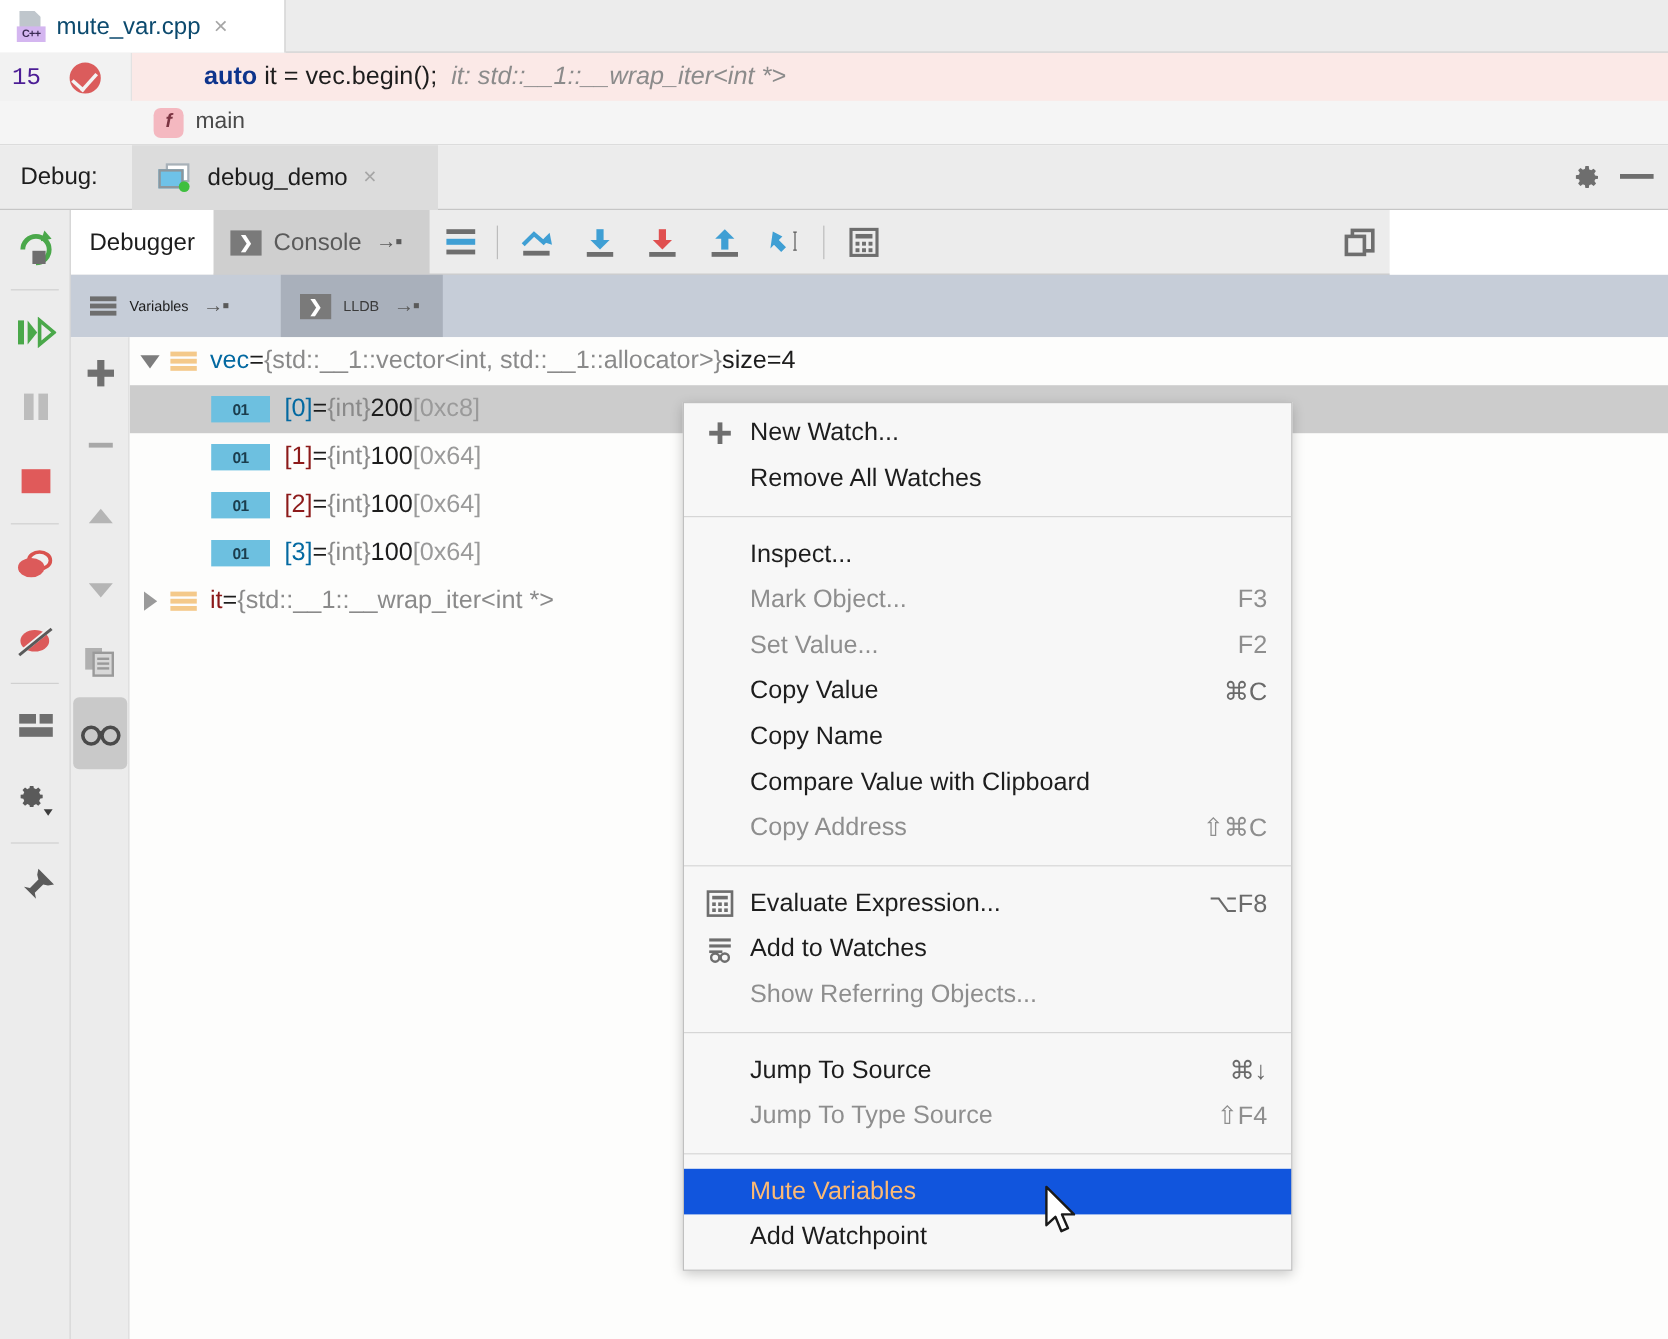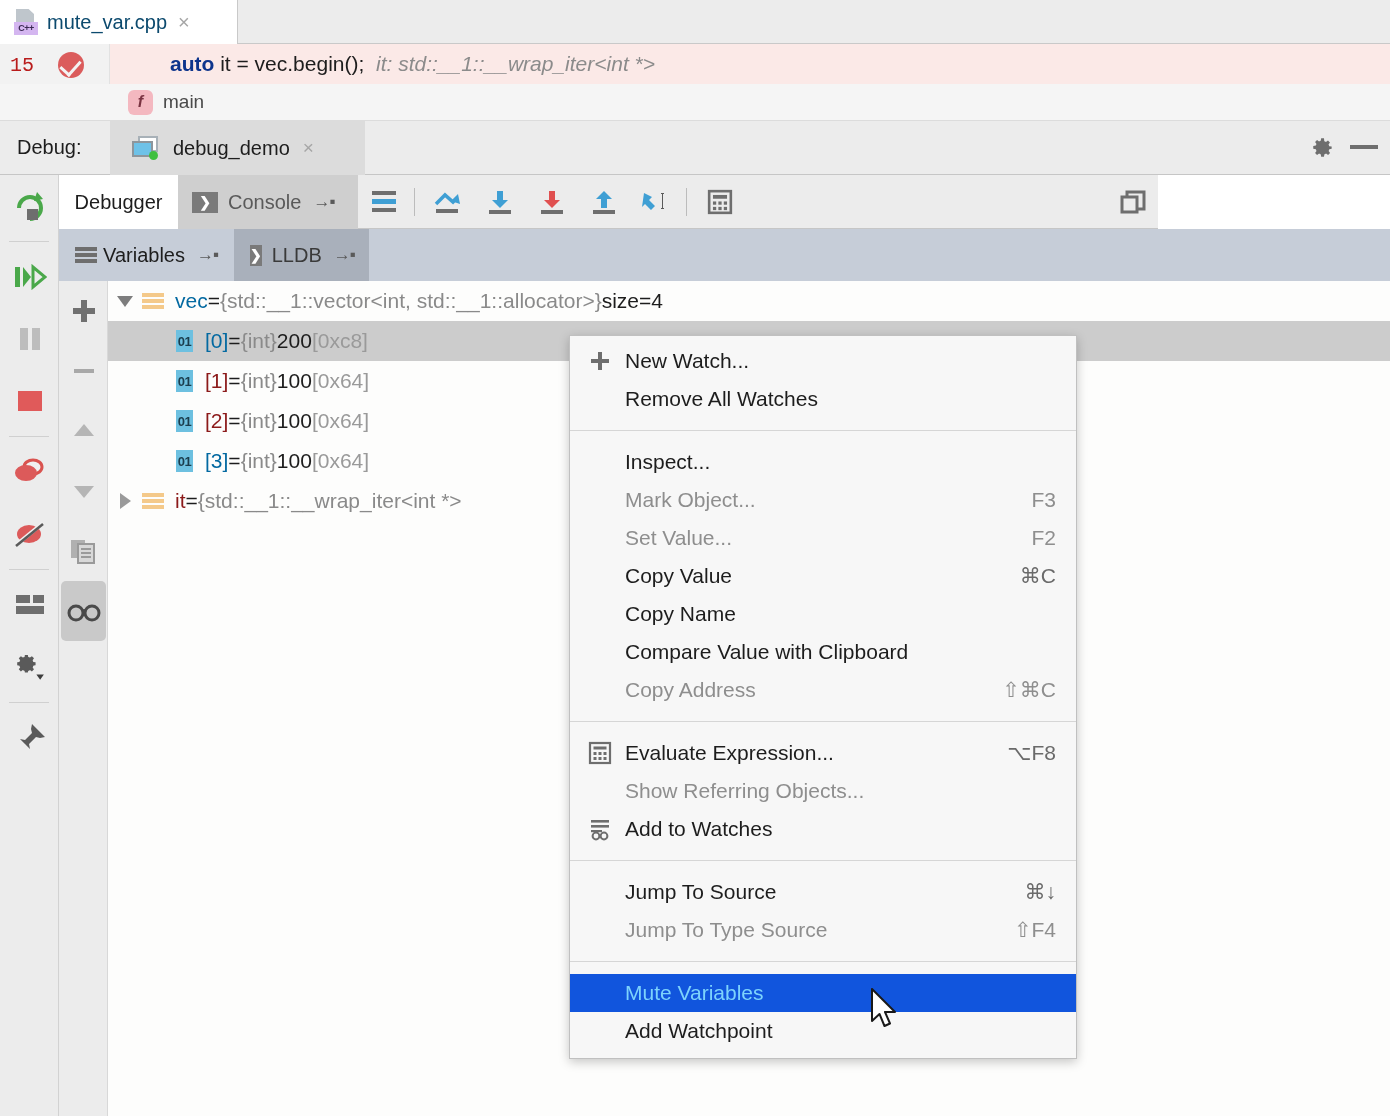--- a/index.html
+++ b/index.html
@@ -40,21 +40,21 @@
   
   .code-strip {
     position: absolute; left: 0; top: 44px; width: 1390px; height: 44px;
     background: #ffffff; overflow: hidden;
   }
   .gutter {
     position: absolute; left: 0; top: 0; width: 110px; height: 44px;
     background: #f2f2f2; border-right: 1px solid #e2e2e2;
   }
   .linenum {
-    position: absolute; left: 10px; top: 10px; font-size: 20px; color: #b91c1c;
+    position: absolute; left: 10px; top: 10px; font-size: 20px; color: #4c1d95;
     font-family: "Liberation Mono", monospace;
   }
   .bp {
     position: absolute; left: 58px; top: 8px; width: 26px; height: 26px;
     border-radius: 50%; background: #db5c5c;
   }
   .bp::after {
     content: ""; position: absolute; left: 6px; top: 4px; width: 10px; height: 16px;
     border-right: 3px solid #f3f3f3; border-bottom: 3px solid #f3f3f3;
     transform: rotate(42deg);
@@ -139,21 +139,21 @@
           align-items: center; justify-content: center; }
   .restore-icon { position: absolute; right: 9px; top: 14px; }
 
   
   .sub-tabs {
     position: absolute; left: 59px; top: 229px; width: 1331px; height: 52px;
     background: #c6cdd8;
   }
   .sub-tab { position: absolute; top: 0; height: 52px; display: flex;
              align-items: center; padding: 0 16px; }
-  .sub-tab .lbl { font-size: 20px; color: #1d1d1d; text-align: center; }
+  .sub-tab .lbl { font-size: 12px; color: #1d1d1d; text-align: center; }
   .sub-tab-vars { left: 0; width: 175px; }
   .sub-tab-lldb { left: 175px; width: 135px; background: #a9b0bb; }
   .sub-tab-lldb .lbl { color: #3a3a3a; }
   .hamburger { width: 22px; height: 17px; margin-right: 11px; position: relative; }
   .hamburger i { position: absolute; left: 0; width: 22px; height: 4px; background: #6e6e6e; }
   .hamburger i:nth-child(1){ top: 0; } .hamburger i:nth-child(2){ top: 6px; }
   .hamburger i:nth-child(3){ top: 12px; }
 
   
   .left-rail {
@@ -184,42 +184,42 @@
             flex: 0 0 auto; }
   .tri-down { width: 0; height: 0; border-left: 8px solid transparent;
               border-right: 8px solid transparent; border-top: 11px solid #7d7d7d; }
   .tri-right { width: 0; height: 0; border-top: 8px solid transparent;
                border-bottom: 8px solid transparent; border-left: 11px solid #9a9a9a; }
   .stack-icon { width: 22px; height: 17px; position: relative; margin-right: 11px; flex: 0 0 auto; }
   .stack-icon i { position: absolute; left: 0; width: 22px; height: 4px; background: #f4c98a; }
   .stack-icon i:nth-child(1){ top: 0; } .stack-icon i:nth-child(2){ top: 6px; }
   .stack-icon i:nth-child(3){ top: 12px; }
   .num-badge {
-    width: 17px; height: 22px; background: #6dc0e0; color: #1b3d4d; font-size: 13px;
+    width: 49px; height: 22px; background: #6dc0e0; color: #1b3d4d; font-size: 13px;
     font-weight: bold; display: flex; align-items: center; justify-content: center;
     margin-right: 12px; flex: 0 0 auto; letter-spacing: -0.5px;
   }
   .vname-blue { color: #0369a1; }
   .vname-red { color: #8c1a1a; }
   .vtype { color: #8a8a8a; }
   .vval { color: #1d1d1d; }
   .vaddr { color: #9a9a9a; }
   .indent-child { padding-left: 68px; }
   .indent-root { padding-left: 0; }
 
   
   .ctxmenu {
     position: absolute; left: 569px; top: 335px; width: 508px;
     background: #f7f7f7; border: 1px solid #c0c0c0;
     box-shadow: 0 3px 10px rgba(0,0,0,0.22);
   }
   .mi { position: relative; height: 38px; display: flex; align-items: center;
         padding-left: 55px; font-size: 21px; color: #1d1d1d; }
   .mi.dim { color: #8e8e8e; }
-  .mi.hl { background: #1155dd; color: #7dd3fc; }
+  .mi.hl { background: #1155dd; color: #fdba74; }
   .mi .shortcut { position: absolute; right: 20px; font-size: 21px; color: #6a6a6a; }
   .mi.dim .shortcut { color: #8e8e8e; }
   .mi .micon { position: absolute; left: 18px; top: 50%; transform: translateY(-50%);
                width: 24px; height: 24px; }
   .msep { height: 1px; background: #d6d6d6; margin: 6px 0; }
   .mgroup { padding: 6px 0; }
   .cursor-arrow { position: absolute; left: 870px; top: 988px; z-index: 30; }
 </style>
 </head>
 <body>
@@ -601,35 +601,35 @@
             <rect x="10.5" y="11" width="3" height="3" fill="#6e6e6e"></rect>
             <rect x="15.5" y="11" width="3" height="3" fill="#6e6e6e"></rect>
             <rect x="5.5" y="16" width="3" height="3" fill="#6e6e6e"></rect>
             <rect x="10.5" y="16" width="3" height="3" fill="#6e6e6e"></rect>
             <rect x="15.5" y="16" width="3" height="3" fill="#6e6e6e"></rect>
           </svg>
         </span>
         <span>Evaluate Expression...</span>
         <span class="shortcut">⌥F8</span>
       </div>
-      <div class="mi dim">
-        <span>Show Referring Objects...</span>
-      </div>
       <div class="mi">
         <span class="micon">
           <svg width="24" height="24" viewBox="0 0 24 24">
             <rect x="3" y="3" width="18" height="2.6" fill="#6e6e6e"></rect>
             <rect x="3" y="8" width="18" height="2.6" fill="#6e6e6e"></rect>
             <rect x="3" y="13" width="11" height="2.2" fill="#6e6e6e"></rect>
             <circle cx="8" cy="19" r="3.4" fill="none" stroke="#6e6e6e" stroke-width="2"></circle>
             <circle cx="16" cy="19" r="3.4" fill="none" stroke="#6e6e6e" stroke-width="2"></circle>
           </svg>
         </span>
         <span>Add to Watches</span>
       </div>
+      <div class="mi dim">
+        <span>Show Referring Objects...</span>
+      </div>
     </div>
 
     <div class="msep"></div>
 
     <div class="mgroup">
       <div class="mi">
         <span>Jump To Source</span>
         <span class="shortcut">⌘↓</span>
       </div>
       <div class="mi dim">

